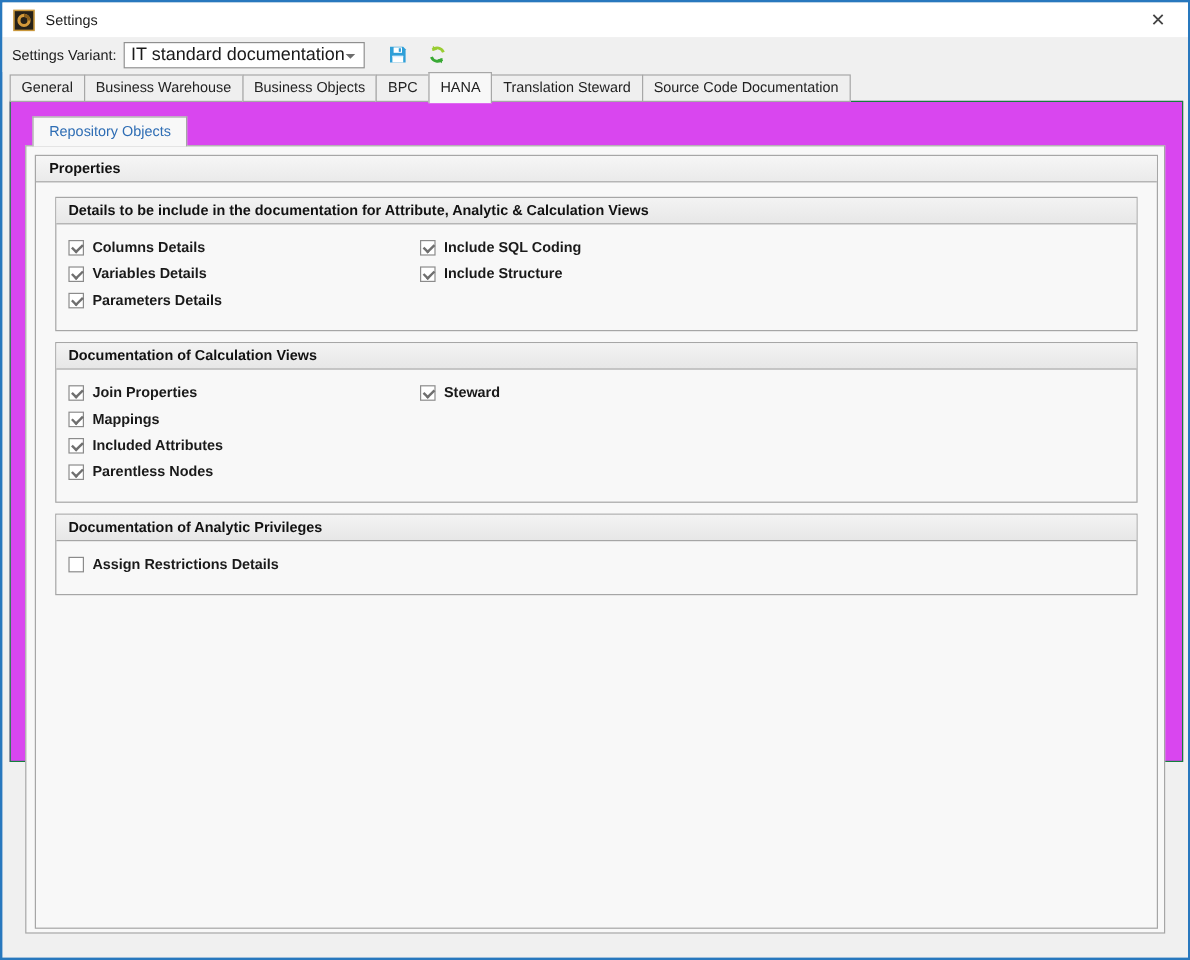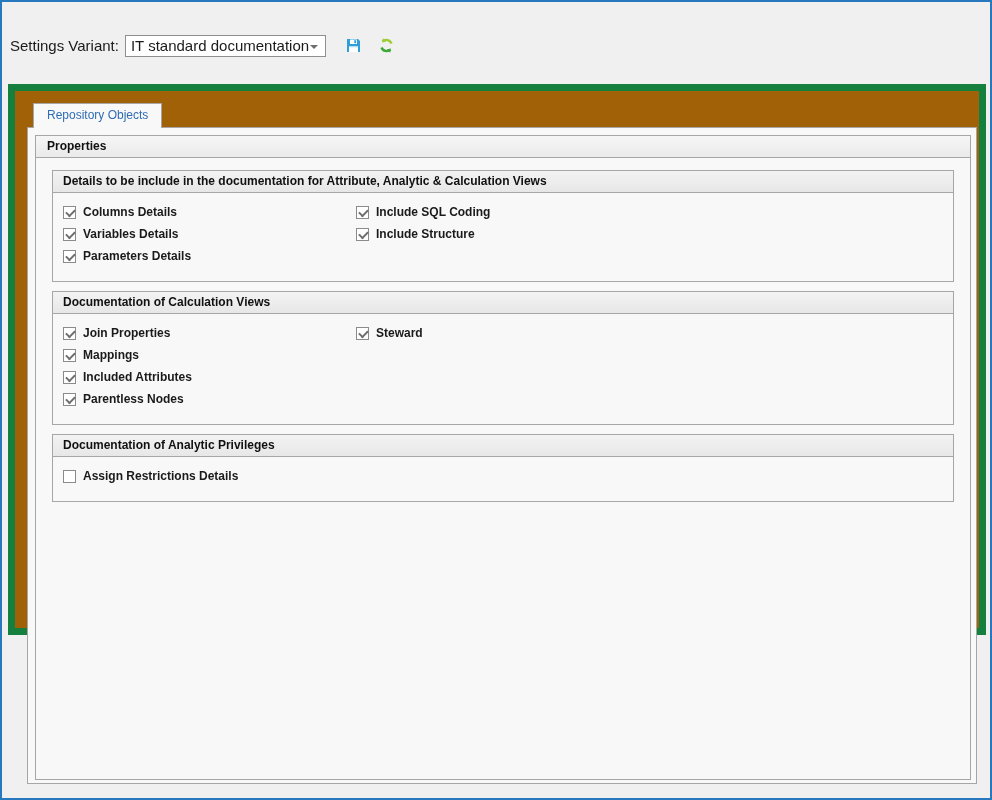--- a/index.html
+++ b/index.html
@@ -9,36 +9,36 @@
   .window{ position:relative; width:992px; height:800px; border:2px solid #2878be; background:#f0f0f0; overflow:hidden; }
 
   
   .titlebar{ position:absolute; left:0; top:0; right:0; height:29px; background:#ffffff; display:flex; align-items:center; }
   .app-icon{ width:18px; height:18px; margin-left:9px; flex:0 0 auto; }
   .title-text{ margin-left:9px; color:#1a1a1a; }
   .close-btn{ position:absolute; right:6px; top:0; width:38px; height:29px; display:flex; align-items:center; justify-content:center; color:#444; font-size:15px; cursor:default; }
 
   
   .toolbar{ position:absolute; left:0; top:29px; right:0; height:29px; background:#f0f0f0; display:flex; align-items:center; }
-  .variant-label{ margin-left:8px; font-size:15px; }
+  .variant-label{ margin-left:8px; font-size:12px; }
   .combo{ margin-left:6px; width:201px; height:22px; background:#fff; border:1px solid #8f8f8f; display:flex; align-items:center; position:relative; }
   .combo-value{ padding-left:5px; font-size:15px; white-space:nowrap; overflow:hidden; }
   .combo-arrow{ position:absolute; right:7px; top:9px; width:0; height:0; border-left:4px solid transparent; border-right:4px solid transparent; border-top:4px solid #6d6d6d; }
   .tool-icon{ width:17px; height:17px; flex:0 0 auto; }
   .save-ic{ margin-left:19px; }
   .refresh-ic{ margin-left:16px; }
 
   
   .tabstrip{ position:absolute; left:6px; top:57px; right:6px; height:26px; display:flex; align-items:flex-end; z-index:2; }
   .tab{ height:23px; line-height:21px; padding:0 9px; background:#efefef; border:1px solid #a7a7a7; color:#222; white-space:nowrap; cursor:default; }
   .tab + .tab{ margin-left:-1px; }
   .tab.active{ height:26px; line-height:25px; background:#f8f8f8; border-bottom:none; margin-bottom:-1px; z-index:3; position:relative; }
 
   
-  .hana-page{ position:absolute; left:6px; top:82px; width:978px; height:551px; border:7px solid #15803d; background:#a16207; z-index:1; }
+  .hana-page{ position:absolute; left:6px; top:82px; width:978px; height:551px; border:1px solid #15803d; background:#d946ef; z-index:1; }
 
   .repo-tab{ position:absolute; left:18px; top:12px; height:25px; line-height:23px; padding:0 13px; background:#f8f8f8; border:1px solid #a6a6a6; border-bottom:none; color:#2e6db4; z-index:2; cursor:default; }
   .repo-page{ position:absolute; left:12px; top:36px; width:950px; height:657px; border:1px solid #a6a6a6; background:#f8f8f8; z-index:1;font-weight:bold; }
 
   .props-box{ position:absolute; left:7px; top:7px; right:5px; bottom:3px; border:1px solid #a6a6a6; background:#f8f8f8; }
   .caption-bar{ height:22px; line-height:21px; padding-left:11px; background:linear-gradient(#f6f6f6,#eaeaea); border-bottom:1px solid #a6a6a6; color:#111; }
   .props-content{ padding:12px 16px; }
 
   
   .section{ border:1px solid #a6a6a6; background:#f8f8f8; margin-bottom:9px; }
@@ -49,20 +49,31 @@
   .cb-row{ height:22px; display:flex; align-items:center; cursor:default; }
   .cb{ width:13px; height:13px; background:#fff; border:1px solid #8b8b8b; position:relative; flex:0 0 auto; }
   .cb.checked::after{ content:""; position:absolute; left:2px; top:2px; width:7px; height:4px; border-left:2px solid #6f6f6f; border-bottom:2px solid #6f6f6f; transform:rotate(-45deg); }
   .cb-label{ margin-left:7px; white-space:nowrap;text-align:right; }
 </style>
 </head>
 <body>
 
 <div class="window">
 
+  <div class="titlebar">
+    <svg class="app-icon" viewBox="0 0 18 18">
+      <rect x="0.5" y="0.5" width="17" height="17" fill="#262118" stroke="#c9973a" stroke-width="1.6"></rect>
+      <circle cx="9" cy="9" r="4.2" fill="none" stroke="#d49a3a" stroke-width="2.6"></circle>
+      <path d="M9 4.8 A4.2 4.2 0 0 1 13.2 9" fill="none" stroke="#8a5f1d" stroke-width="2.6"></path>
+    </svg>
+    <span class="title-text">Settings</span>
+    <div class="close-btn">
+      <span>✕</span>
+    </div>
+  </div>
 
   <div class="toolbar">
     <span class="variant-label">Settings Variant:</span>
     <div class="combo">
       <span class="combo-value">IT standard documentation</span>
       <span class="combo-arrow"></span>
     </div>
     <svg class="tool-icon save-ic" viewBox="0 0 17 17">
       <path d="M2 2 h11 l2 2 v11 h-13 z" fill="#2f9fd8"></path>
       <rect x="5" y="2.5" width="7" height="4.5" fill="#ffffff"></rect>
@@ -71,20 +82,29 @@
       <rect x="4" y="9.5" width="9" height="1.2" fill="#dcefff"></rect>
     </svg>
     <svg class="tool-icon refresh-ic" viewBox="0 0 17 17">
       <path d="M13.5 6.5 A5.5 5.5 0 0 0 4.5 4.5" fill="none" stroke="#9acd32" stroke-width="2.4"></path>
       <path d="M4.8 1.2 L4.2 5.6 L8.4 4.4 Z" fill="#9acd32"></path>
       <path d="M3.5 10.5 A5.5 5.5 0 0 0 12.5 12.5" fill="none" stroke="#39a935" stroke-width="2.4"></path>
       <path d="M12.2 15.8 L12.8 11.4 L8.6 12.6 Z" fill="#39a935"></path>
     </svg>
   </div>
 
+  <div class="tabstrip">
+      <div class="tab">General</div>
+      <div class="tab">Business Warehouse</div>
+      <div class="tab">Business Objects</div>
+      <div class="tab">BPC</div>
+      <div class="tab active">HANA</div>
+      <div class="tab">Translation Steward</div>
+      <div class="tab">Source Code Documentation</div>
+    </div>
 
   <div class="hana-page">
     <div class="repo-tab">
       <span>Repository Objects</span>
     </div>
     <div class="repo-page">
       <div class="props-box">
         <div class="caption-bar">Properties</div>
         <div class="props-content">
             <div class="section">

